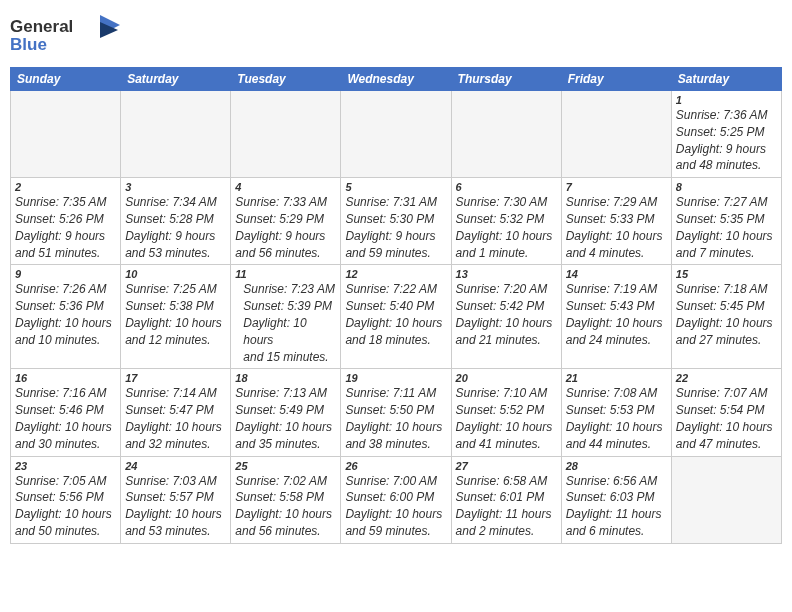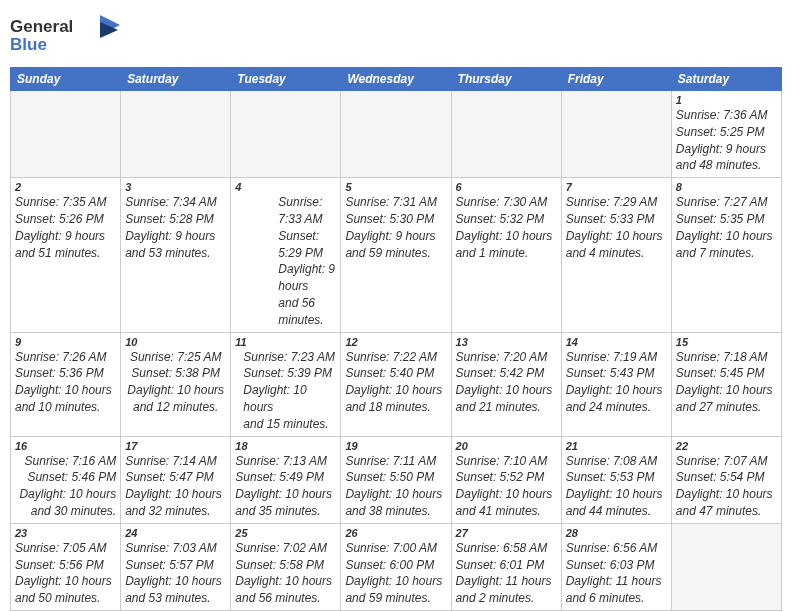--- a/index.html
+++ b/index.html
@@ -76,21 +76,21 @@
           </td>
           <td>
             <span class="day-num">3</span>
             <div class="day-info" style="white-space: pre-line;">Sunrise: 7:34 AM
 Sunset: 5:28 PM
 Daylight: 9 hours
 and 53 minutes.</div>
           </td>
           <td>
             <span class="day-num">4</span>
-            <div class="day-info" style="white-space: pre-line; margin-left: 43px;">Sunrise: 7:33 AM
+            <div class="day-info" style="white-space: pre-line;">Sunrise: 7:33 AM
 Sunset: 5:29 PM
 Daylight: 9 hours
 and 56 minutes.</div>
           </td>
           <td>
             <span class="day-num">5</span>
             <div class="day-info" style="white-space: pre-line;">Sunrise: 7:31 AM
 Sunset: 5:30 PM
 Daylight: 9 hours
 and 59 minutes.</div>
@@ -120,21 +120,21 @@
         <tr>
           <td>
             <span class="day-num">9</span>
             <div class="day-info" style="white-space: pre-line;">Sunrise: 7:26 AM
 Sunset: 5:36 PM
 Daylight: 10 hours
 and 10 minutes.</div>
           </td>
           <td>
             <span class="day-num">10</span>
-            <div class="day-info" style="white-space: pre-line; text-align: center;">Sunrise: 7:25 AM
+            <div class="day-info" style="white-space: pre-line;">Sunrise: 7:25 AM
 Sunset: 5:38 PM
 Daylight: 10 hours
 and 12 minutes.</div>
           </td>
           <td>
             <span class="day-num">11</span>
             <div class="day-info" style="white-space: pre-line; margin-left: 8px;">Sunrise: 7:23 AM
 Sunset: 5:39 PM
 Daylight: 10 hours
 and 15 minutes.</div>
@@ -164,21 +164,21 @@
             <span class="day-num">15</span>
             <div class="day-info" style="white-space: pre-line;">Sunrise: 7:18 AM
 Sunset: 5:45 PM
 Daylight: 10 hours
 and 27 minutes.</div>
           </td>
         </tr>
         <tr>
           <td>
             <span class="day-num">16</span>
-            <div class="day-info" style="white-space: pre-line; text-align: right;">Sunrise: 7:16 AM
+            <div class="day-info" style="white-space: pre-line;">Sunrise: 7:16 AM
 Sunset: 5:46 PM
 Daylight: 10 hours
 and 30 minutes.</div>
           </td>
           <td>
             <span class="day-num">17</span>
             <div class="day-info" style="white-space: pre-line;">Sunrise: 7:14 AM
 Sunset: 5:47 PM
 Daylight: 10 hours
 and 32 minutes.</div>

